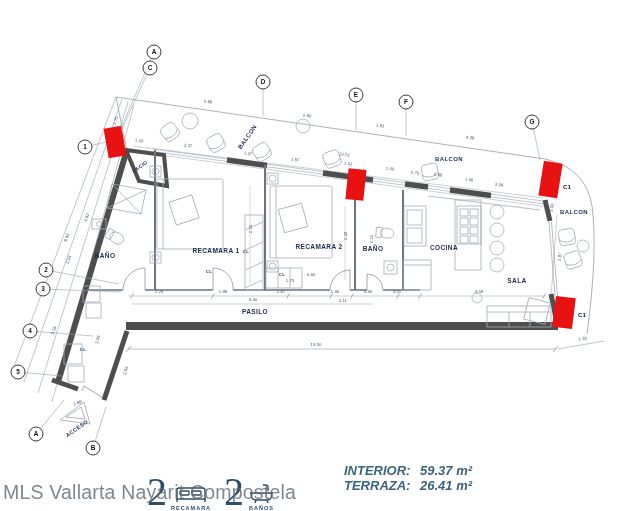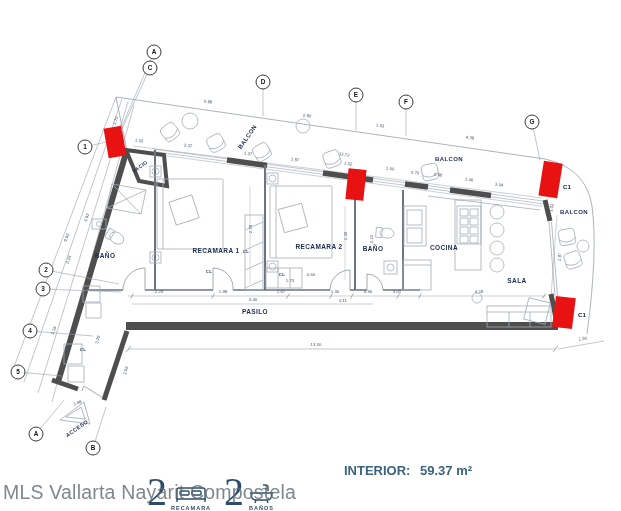--- a/index.html
+++ b/index.html
@@ -12,21 +12,21 @@
   #plan-svg .marker{fill:#101c33;font-weight:bold;font-size:6.2px;text-anchor:start;}
   #plan-svg .bubble-t{fill:#151515;font-weight:bold;font-size:6.4px;}
   .watermark{position:absolute;left:3px;top:481px;font-size:19.5px;color:#5f6a73;opacity:.8;
              letter-spacing:.2px;z-index:5;white-space:nowrap;}
   .legend{position:absolute;top:476px;display:flex;align-items:flex-start;z-index:4;color:#2e4d68;}
   .legend .big-num{font-family:"Liberation Serif",serif;font-size:40px;line-height:.82;font-weight:400;}
   .legend .icon-col{display:flex;flex-direction:column;align-items:center;margin-left:4px;margin-top:6px;}
   .legend .icon-label{font-size:5.5px;font-weight:bold;letter-spacing:1px;margin-top:1px;}
   #legend-bedrooms{left:147px;}
   #legend-bathrooms{left:224px;}
-  .stats{position:absolute;left:344px;top:464px;z-index:4;color:#3a637f;font-weight:bold;font-size:13px;}
+  .stats{position:absolute;left:344px;top:464px;z-index:4;color:#3a637f;font-weight:bold;font-size:13px;font-style:italic;}
   .stats .row{display:flex;line-height:1.13;}
   .stats .lab{display:inline-block;width:76px;}
 </style>
 </head>
 <body>
 
 <svg id="plan-svg" width="621" height="511" viewBox="0 0 621 511" xmlns="http://www.w3.org/2000/svg">
 
   <g stroke="#95a0ab" stroke-width="0.8" fill="none">
     <path d="M116,97 L545,159"></path>
@@ -342,13 +342,17 @@
     </svg>
     <span class="icon-label">BAÑOS</span>
   </span>
 </div>
 
 <div class="stats">
   <div class="row">
     <span class="lab">INTERIOR:</span>
     <span>59.37 m²</span>
   </div>
+  <div class="row">
+    <span class="lab">TERRAZA:</span>
+    <span>26.41 m²</span>
+  </div>
 </div>
 
 </body></html>

